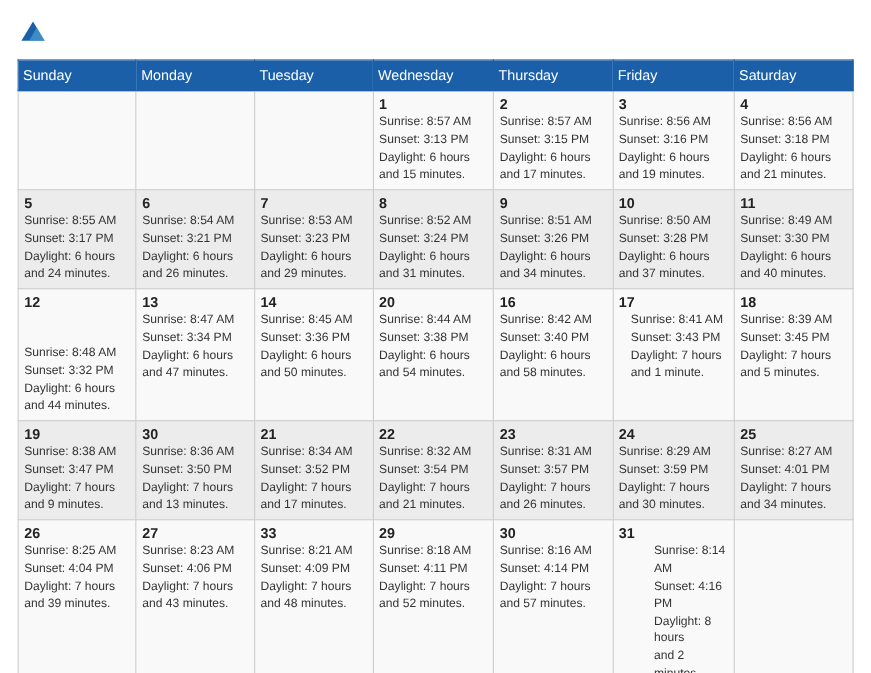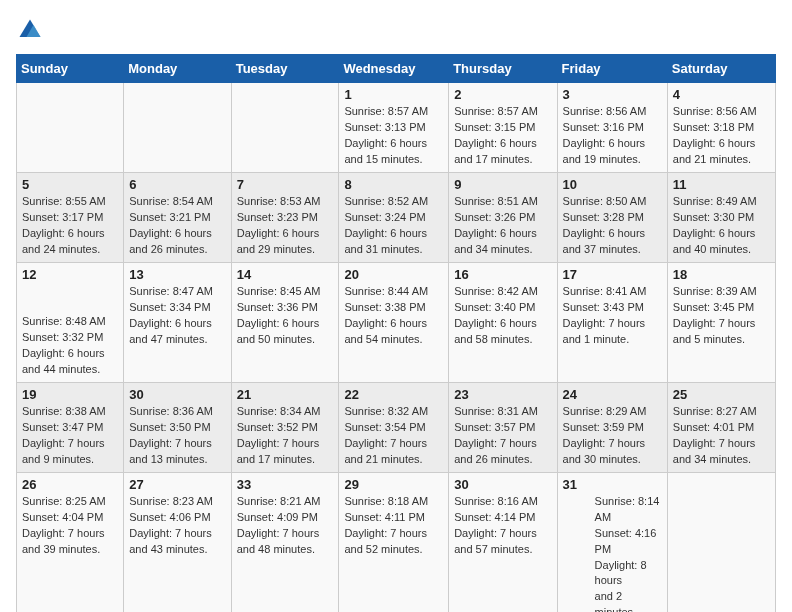--- a/index.html
+++ b/index.html
@@ -51,21 +51,21 @@
       width: 100%;
       border-collapse: collapse;
       font-size: 11px;
     }
     .calendar thead th {
       background: #1a5fa8;
       color: #fff;
       padding: 6px 4px;
       text-align: left;
       font-size: 13px;
-      font-weight: bold;
+      font-weight: normal;
       border: 1px solid #1a5fa8;
     }
     .calendar tbody td {
       vertical-align: top;
       border: 1px solid #ccc;
       padding: 4px 5px;
       width: 113px;
       min-height: 80px;
       height: 90px;
     }
@@ -239,21 +239,21 @@
         </td>
         <td>
           <span class="day-number">16</span>
           <div class="day-info" style="white-space: pre-line;">Sunrise: 8:42 AM
 Sunset: 3:40 PM
 Daylight: 6 hours
 and 58 minutes.</div>
         </td>
         <td>
           <span class="day-number">17</span>
-          <div class="day-info" style="white-space: pre-line;">Sunrise: 8:41 AM
+          <div class="day-info" style="white-space: pre-line; margin-left: 11px;">Sunrise: 8:41 AM
 Sunset: 3:43 PM
 Daylight: 7 hours
 and 1 minute.</div>
         </td>
         <td>
           <span class="day-number">18</span>
           <div class="day-info" style="white-space: pre-line;">Sunrise: 8:39 AM
 Sunset: 3:45 PM
 Daylight: 7 hours
 and 5 minutes.</div>

